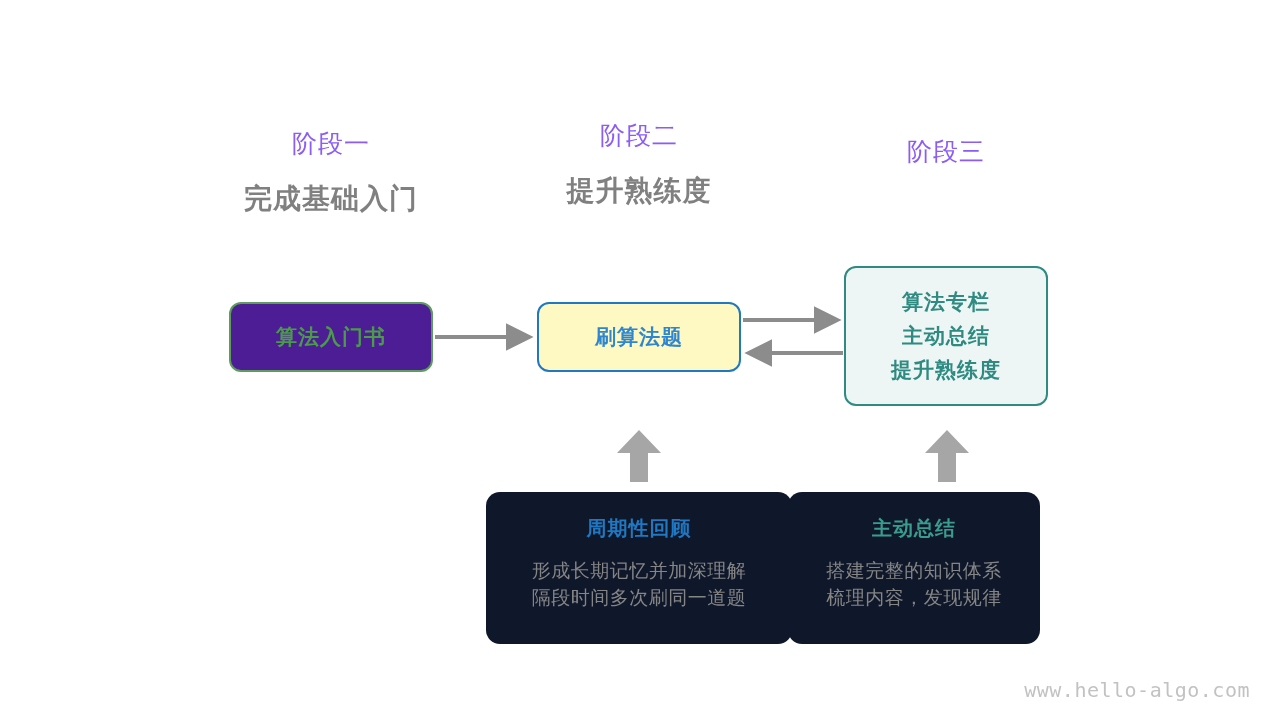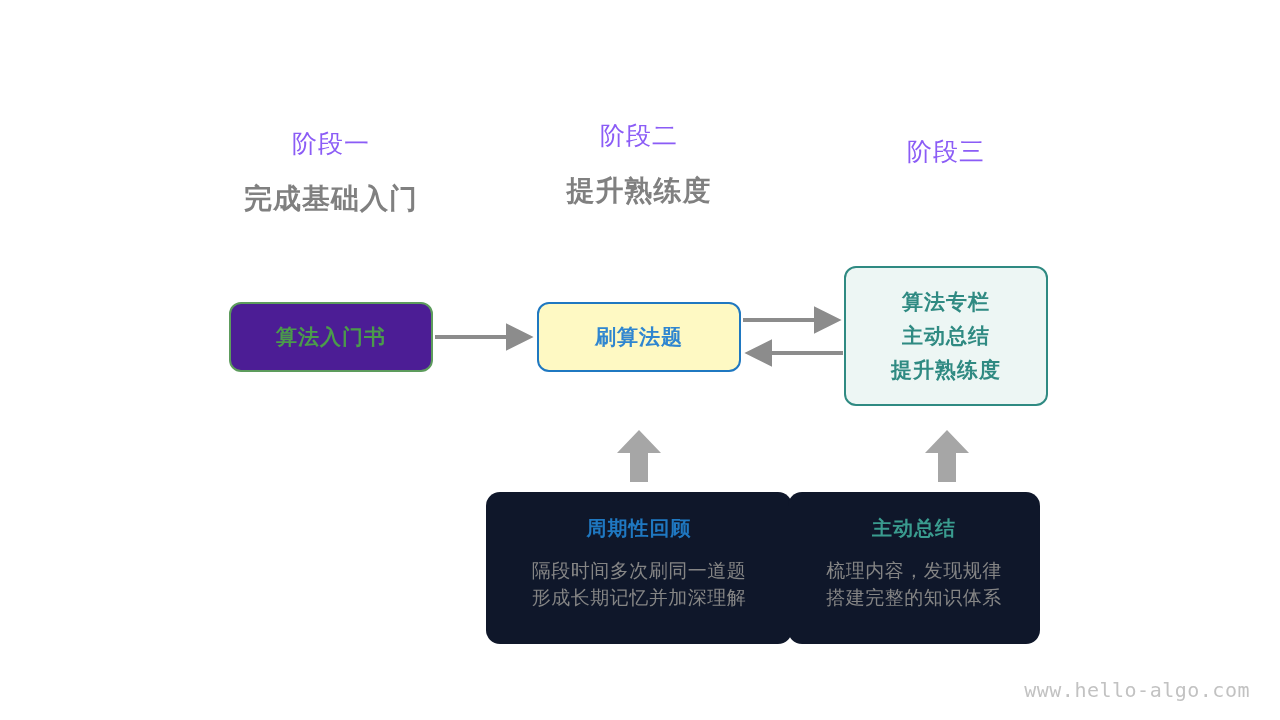--- a/index.html
+++ b/index.html
@@ -175,26 +175,26 @@
 
 <div class="node node-teal">
   <span class="line">算法专栏</span>
   <span class="line">主动总结</span>
   <span class="line">提升熟练度</span>
 </div>
 
 <div class="card card-1">
   <div class="card-title blue">周期性回顾</div>
   <div class="card-body">
+    <span class="line">形成长期记忆并加深理解</span>
     <span class="line">隔段时间多次刷同一道题</span>
-    <span class="line">形成长期记忆并加深理解</span>
   </div>
 </div>
 
 <div class="card card-2">
   <div class="card-title teal">主动总结</div>
   <div class="card-body">
+    <span class="line">搭建完整的知识体系</span>
     <span class="line">梳理内容，发现规律</span>
-    <span class="line">搭建完整的知识体系</span>
   </div>
 </div>
 
 <div class="watermark">www.hello-algo.com</div>
 
 </body></html>

